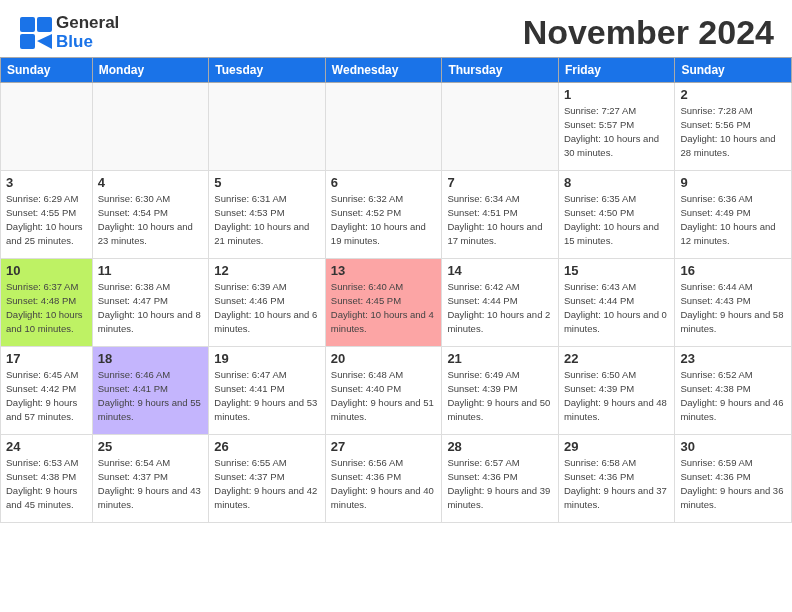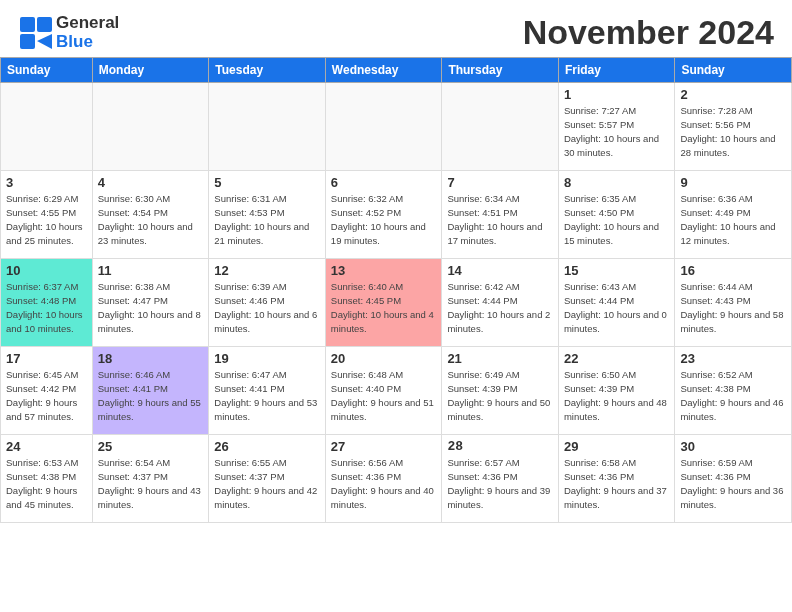--- a/index.html
+++ b/index.html
@@ -98,21 +98,21 @@
 Daylight: 10 hours and 15 minutes.</div>
         </td>
         <td style="vertical-align: top; border: 1px solid rgb(221, 221, 221); padding: 4px 5px; width: 113px; height: 88px; background: rgb(255, 255, 255);">
           <span style="font-size: 13px; font-weight: bold; color: rgb(51, 51, 51); display: block; margin-bottom: 2px; font-family: Arial, sans-serif;">9</span>
           <div style="font-size: 9.5px; color: rgb(68, 68, 68); line-height: 1.45; font-family: Arial, sans-serif; white-space: pre-line;">Sunrise: 6:36 AM
 Sunset: 4:49 PM
 Daylight: 10 hours and 12 minutes.</div>
         </td>
       </tr>
       <tr>
-        <td style="vertical-align: top; border: 1px solid rgb(221, 221, 221); padding: 4px 5px; width: 113px; height: 88px; background: #5eead4;">
+        <td style="vertical-align: top; border: 1px solid rgb(221, 221, 221); padding: 4px 5px; width: 113px; height: 88px; background: #bef264;">
           <span style="font-size: 13px; font-weight: bold; color: rgb(51, 51, 51); display: block; margin-bottom: 2px; font-family: Arial, sans-serif;">10</span>
           <div style="font-size: 9.5px; color: rgb(68, 68, 68); line-height: 1.45; font-family: Arial, sans-serif; white-space: pre-line;">Sunrise: 6:37 AM
 Sunset: 4:48 PM
 Daylight: 10 hours and 10 minutes.</div>
         </td>
         <td style="vertical-align: top; border: 1px solid rgb(221, 221, 221); padding: 4px 5px; width: 113px; height: 88px; background: rgb(255, 255, 255);">
           <span style="font-size: 13px; font-weight: bold; color: rgb(51, 51, 51); display: block; margin-bottom: 2px; font-family: Arial, sans-serif;">11</span>
           <div style="font-size: 9.5px; color: rgb(68, 68, 68); line-height: 1.45; font-family: Arial, sans-serif; white-space: pre-line;">Sunrise: 6:38 AM
 Sunset: 4:47 PM
 Daylight: 10 hours and 8 minutes.</div>
@@ -211,21 +211,21 @@
 Sunset: 4:37 PM
 Daylight: 9 hours and 42 minutes.</div>
         </td>
         <td style="vertical-align: top; border: 1px solid rgb(221, 221, 221); padding: 4px 5px; width: 113px; height: 88px; background: rgb(255, 255, 255);">
           <span style="font-size: 13px; font-weight: bold; color: rgb(51, 51, 51); display: block; margin-bottom: 2px; font-family: Arial, sans-serif;">27</span>
           <div style="font-size: 9.5px; color: rgb(68, 68, 68); line-height: 1.45; font-family: Arial, sans-serif; white-space: pre-line;">Sunrise: 6:56 AM
 Sunset: 4:36 PM
 Daylight: 9 hours and 40 minutes.</div>
         </td>
         <td style="vertical-align: top; border: 1px solid rgb(221, 221, 221); padding: 4px 5px; width: 113px; height: 88px; background: rgb(255, 255, 255);">
-          <span style="font-size: 13px; font-weight: bold; color: rgb(51, 51, 51); display: block; margin-bottom: 2px; font-family: Liberation Mono, monospace;">28</span>
+          <span style="font-size: 13px; font-weight: bold; color: rgb(51, 51, 51); display: block; margin-bottom: 2px; font-family: Liberation Sans, sans-serif;">28</span>
           <div style="font-size: 9.5px; color: rgb(68, 68, 68); line-height: 1.45; font-family: Arial, sans-serif; white-space: pre-line;">Sunrise: 6:57 AM
 Sunset: 4:36 PM
 Daylight: 9 hours and 39 minutes.</div>
         </td>
         <td style="vertical-align: top; border: 1px solid rgb(221, 221, 221); padding: 4px 5px; width: 113px; height: 88px; background: rgb(255, 255, 255);">
           <span style="font-size: 13px; font-weight: bold; color: rgb(51, 51, 51); display: block; margin-bottom: 2px; font-family: Arial, sans-serif;">29</span>
           <div style="font-size: 9.5px; color: rgb(68, 68, 68); line-height: 1.45; font-family: Arial, sans-serif; white-space: pre-line;">Sunrise: 6:58 AM
 Sunset: 4:36 PM
 Daylight: 9 hours and 37 minutes.</div>
         </td>

